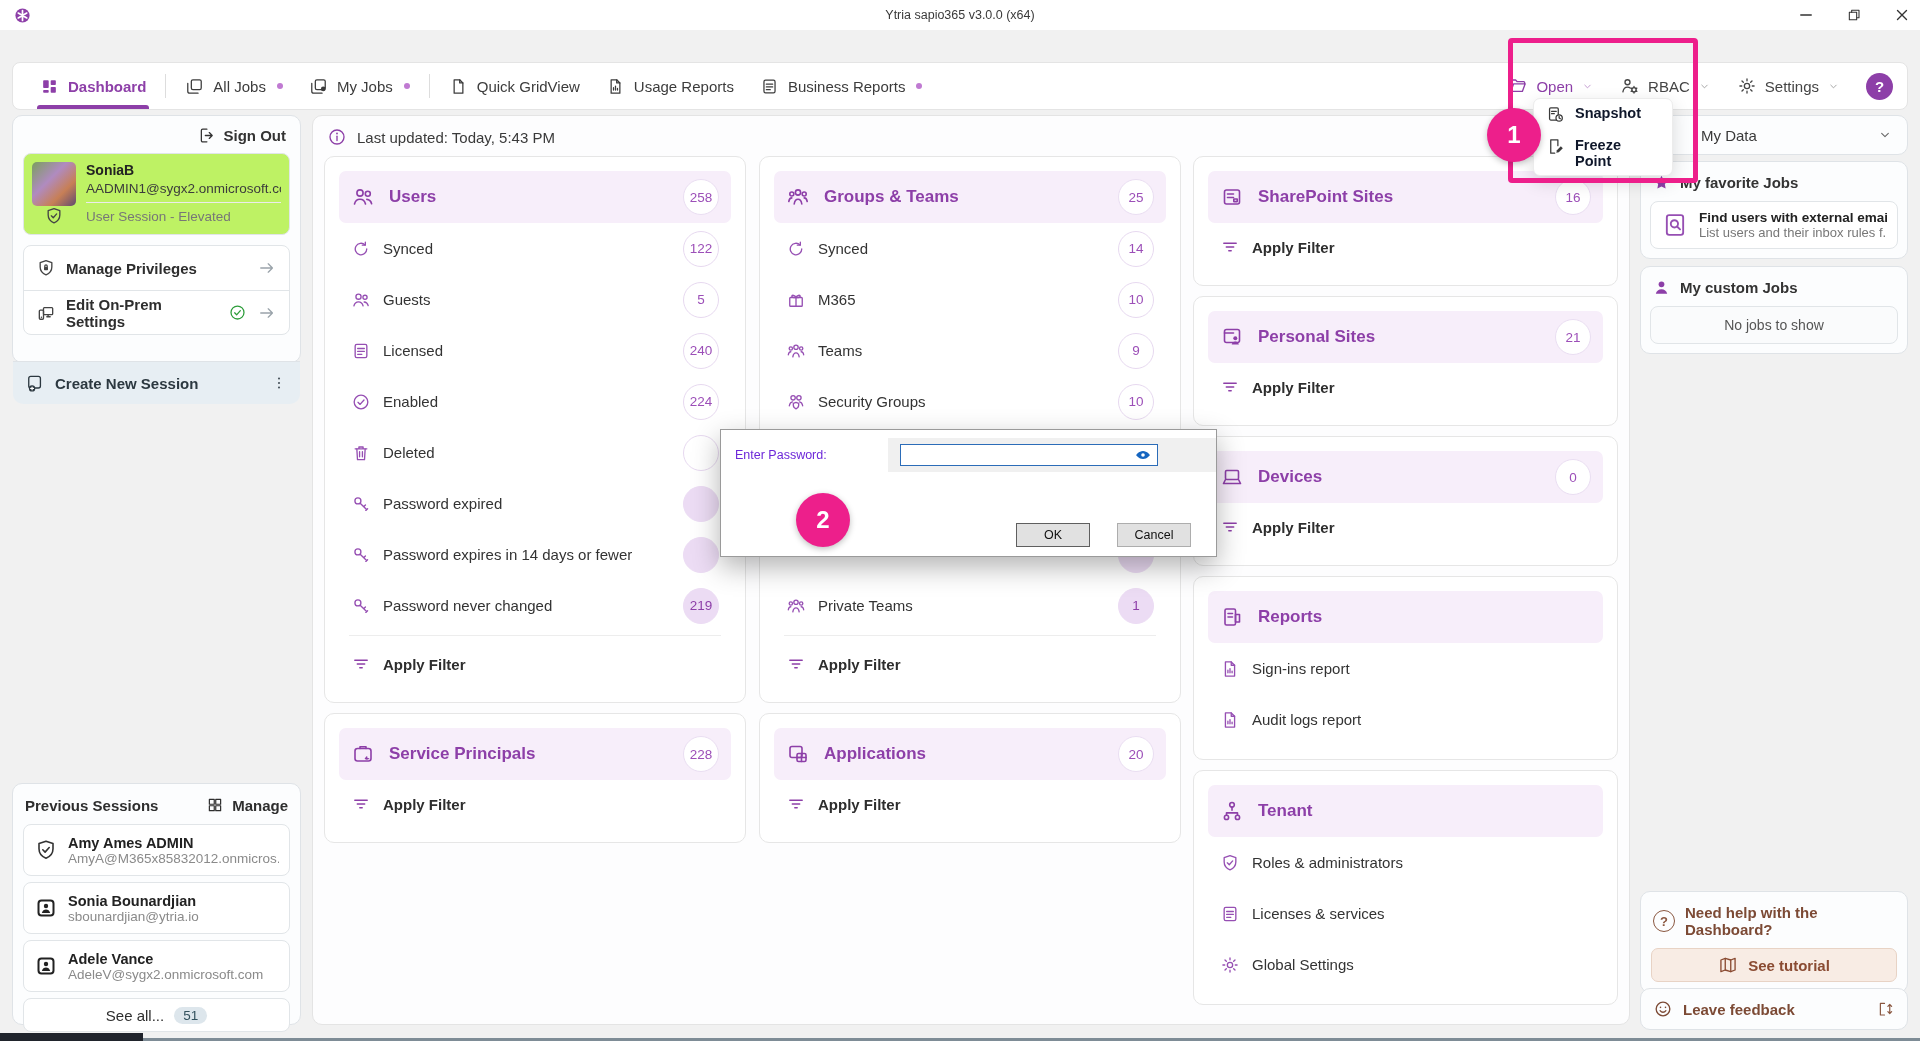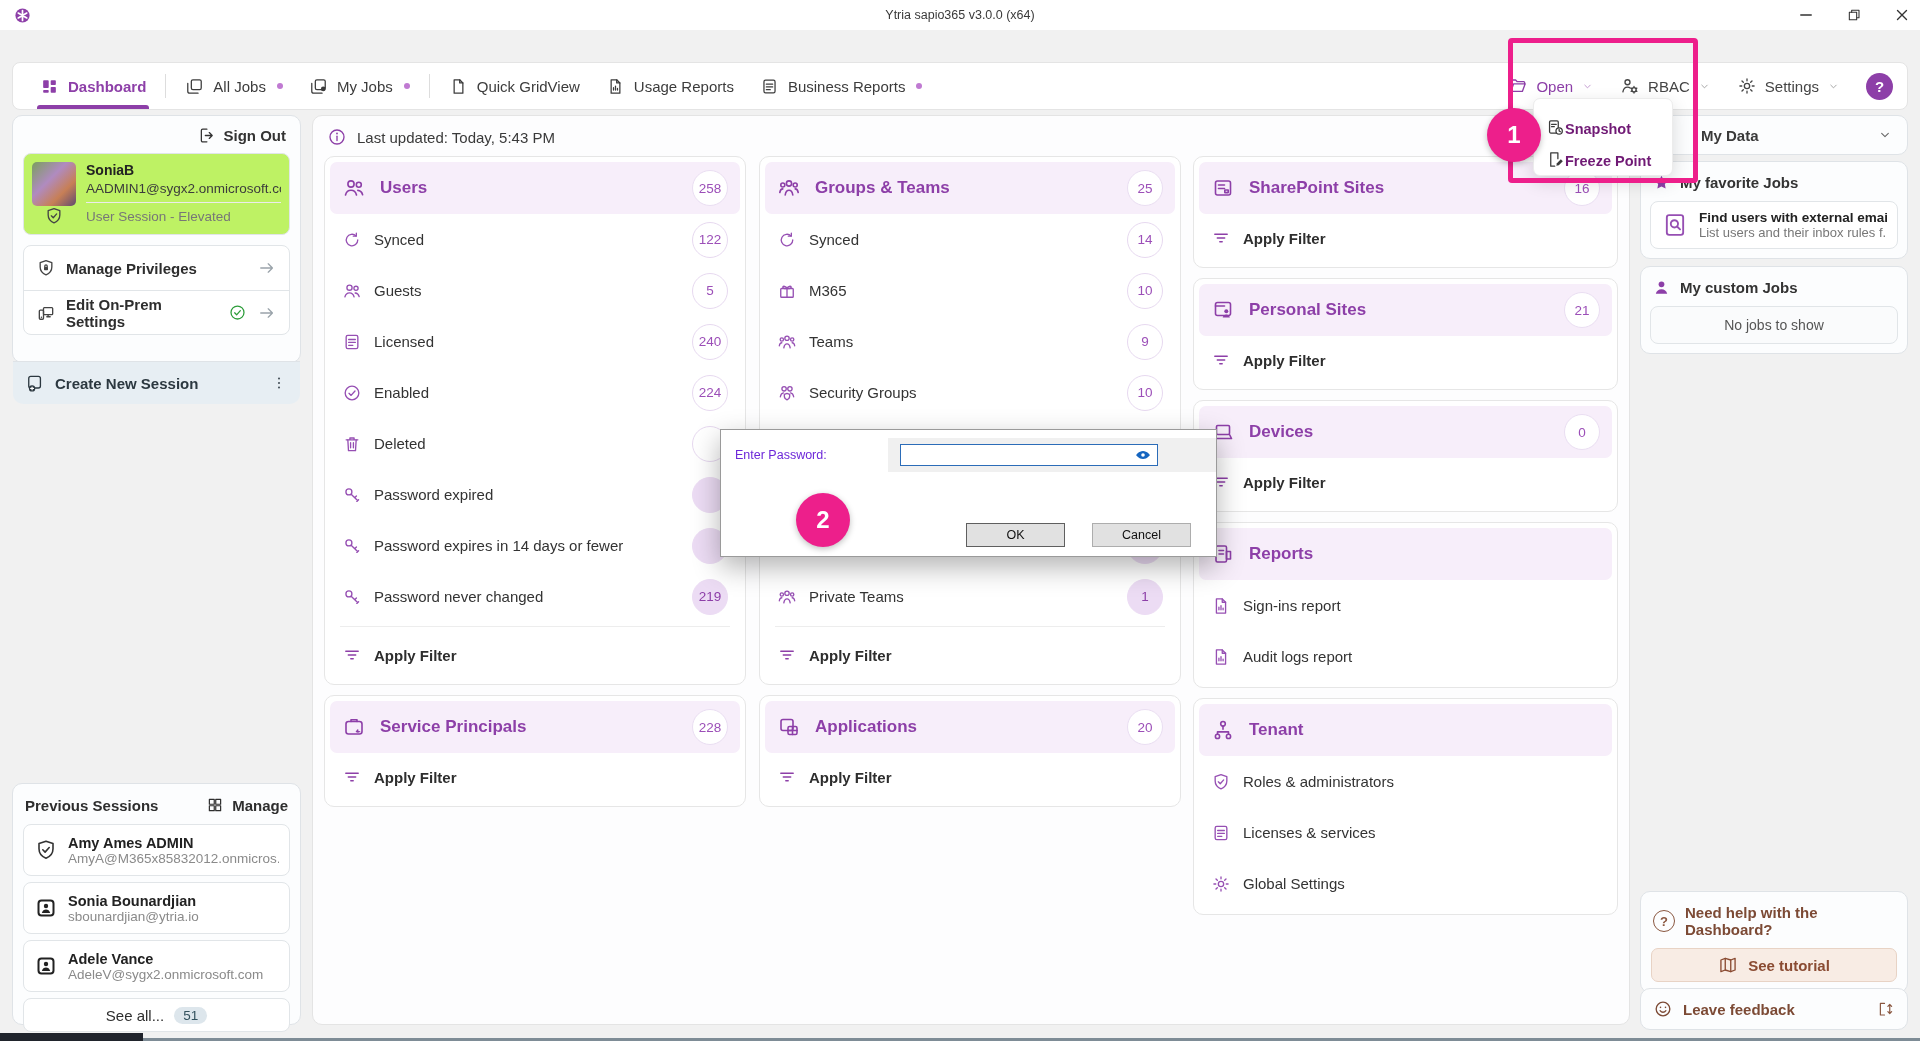--- a/index.html
+++ b/index.html
@@ -58,71 +58,71 @@
   .seeall .cnt { background:#dde6ec; color:#33525e; border-radius:10px; font-size:13.5px; padding:1px 9px; }
 
   
   .main-panel { position:absolute; left:312px; top:115px; width:1318px; height:910px; background:#fdfdfe; border:1px solid #e4e4e4; border-radius:10px; }
   .lastupd { position:absolute; left:14px; top:11px; display:flex; align-items:center; gap:10px; font-size:15px; color:#3a3a3a; }
   .lastupd svg { color:#8d3fa8; }
   .col { position:absolute; top:40px; }
   .col1 { left:11px;  width:422px; }
   .col2 { left:446px; width:422px; }
   .col3 { left:880px; width:425px; }
-  .card { background:#fff; border:1px solid #e6e6e6; border-radius:10px; margin-bottom:10px; padding:5px; }
+  .card { background:#fff; border:1px solid #e6e6e6; border-radius:10px; margin-bottom:10px; padding:14px; }
   .chead { height:52px; background:#f7eefa; border-radius:7px; display:flex; align-items:center; gap:14px; padding:0 12px; color:#8d3fa8; }
   .chead .ttl { font-size:17px; font-weight:700; flex:1; }
   .badge { min-width:36px; height:36px; border-radius:50%; display:flex; align-items:center; justify-content:center; font-size:13.5px; color:#9c4fb8; flex:none; }
   .badge.hdr { background:#fff; border:1px solid #eadef2; }
   .badge.outline { background:#fff; border:1px solid #e7d9f0; }
   .badge.filled { background:#ecdcf4; border:1px solid #ecdcf4; color:#8d3fa8; }
   .crow { height:51px; display:flex; align-items:center; gap:12px; padding:0 12px; font-size:15px; color:#333; }
   .crow svg { color:#964fb3; }
   .crow .lbl { flex:1; }
   .sep { border-top:1px solid #ededed; margin:4px 10px; }
   .applyrow { height:48px; display:flex; align-items:center; gap:12px; padding:0 12px; font-size:15px; font-weight:700; color:#2e2e2e; }
   .applyrow svg { color:#8d3fa8; }
 
   
   .rb-card { position:absolute; left:1640px; width:268px; background:#fcfdfe; border:1px solid #dfe3e7; border-radius:10px; }
-  .mydata { top:115px; height:40px; display:flex; align-items:center; padding:0 14px 0 60px; font-size:15px; font-weight:700; color:#3a3a3a; }
+  .mydata { top:115px; height:40px; display:flex; align-items:center; padding:0 14px 0 60px; font-size:15px; font-weight:400; color:#3a3a3a; }
   .mydata .spacer { flex:1; }
   .fav { top:161px; padding:9px; }
   .rb-head { display:flex; align-items:center; gap:9px; font-size:15px; font-weight:700; color:#2e2e2e; padding:2px 2px 9px; color:#333; }
   .rb-head svg { color:#8d3fa8; }
   .jobitem { border:1px solid #e1e5e8; background:#fff; border-radius:8px; display:flex; align-items:center; gap:10px; padding:8px 10px; color:#964fb3; }
   .jobitem .jt { font-size:13.5px; font-weight:700; color:#222; white-space:nowrap; overflow:hidden; }
   .jobitem .js { font-size:13px; color:#777; white-space:nowrap; overflow:hidden; }
   .jobitem .txt { min-width:0; flex:1; }
   .custom { top:266px; padding:9px; }
   .emptybox { border:1px solid #e1e5e8; background:#fafbfc; border-radius:8px; height:38px; display:flex; align-items:center; justify-content:center; font-size:14px; color:#555; }
   .helpcard { top:891px; padding:10px; }
   .helprow { display:flex; align-items:center; gap:10px; font-size:15px; font-weight:700; color:#7c4a35; padding:2px 2px 10px; }
   .qcirc { width:22px; height:22px; border-radius:50%; border:1.6px solid #8a5740; color:#8a5740; font-size:13px; font-weight:700; display:flex; align-items:center; justify-content:center; flex:none; }
   .tutbtn { height:34px; background:#f8ece4; border:1px solid #e8d3c5; border-radius:7px; display:flex; align-items:center; justify-content:center; gap:10px; font-size:15px; font-weight:700; color:#8a4b32; }
   .fbcard { top:988px; height:42px; display:flex; align-items:center; gap:10px; padding:0 12px; font-size:15px; font-weight:700; color:#7c4a35; }
   .fbcard .spacer { flex:1; }
 
   
   .openmenu { position:absolute; left:1533px; top:98px; width:140px; background:#fff; border:1px solid #ececec; border-radius:7px; box-shadow:0 6px 18px rgba(0,0,0,.14); padding:6px 0; z-index:40; }
-  .menuitem { display:flex; align-items:flex-end; height:32px; padding:0 12px; font-size:14.5px; font-weight:700; color:#701a75; }
+  .menuitem { display:flex; align-items:flex-start; gap:10px; height:32px; padding:0 12px; font-size:14.5px; font-weight:700; color:#0f172a; }
   .menuitem svg { color:#3a3a3a; }
 
   
   .dialog { position:absolute; left:720px; top:429px; width:497px; height:128px; background:#fff; border:1px solid #9a9a9a; box-shadow:0 10px 26px rgba(0,0,0,.3); z-index:50; }
   .dlg-title { height:30px; display:flex; align-items:center; gap:8px; padding:0 9px; font-size:12.5px; color:#111; }
   .dlg-title .t { flex:1; }
   .dlg-close { width:16px; height:16px; display:flex; align-items:center; justify-content:center; color:#222; }
   .dlg-row { display:flex; align-items:center; margin-top:8px; height:34px; }
   .dlg-label { width:167px; padding-left:14px; font-size:12.5px; color:#6d28d9; }
   .dlg-band { flex:1; background:#f0f0f0; height:34px; display:flex; align-items:center; padding:0 58px 0 12px; position:relative; }
   .dlg-input { width:100%; height:22px; border:1px solid #2b6cb8; background:#fff; outline:none; padding:0 24px 0 6px; font-size:13px; }
   .dlg-eye { position:absolute; right:64px; color:#1565c0; }
   .dlg-btns { position:absolute; right:25px; bottom:9px; display:flex; gap:27px; }
-  .dlg-btn { width:99px; height:24px; background:#e1e1e1; border:1px solid #adadad; font-size:12.5px; color:#111; display:flex; align-items:center; justify-content:center; }
+  .dlg-btn { width:74px; height:24px; background:#e1e1e1; border:1px solid #adadad; font-size:12.5px; color:#111; display:flex; align-items:center; justify-content:center; }
   .dlg-btn.def { border-color:#5f5f5f; }
 
   
   .annrect { position:absolute; left:1508px; top:38px; width:190px; height:145px; border:5px solid #ed1f8b; border-radius:4px; z-index:60; }
   .anncirc { position:absolute; width:54px; height:54px; border-radius:50%; background:#ed1f8b; color:#fff; font-size:24px; font-weight:700; display:flex; align-items:center; justify-content:center; z-index:70; box-shadow:0 2px 6px rgba(0,0,0,.25); }
   .ann1 { left:1487px; top:108px; }
   .ann2 { left:796px; top:493px; }
 
   
   .bstrip { position:absolute; left:0; bottom:0; width:1920px; height:3px; background:#7e8c96; z-index:5; }

